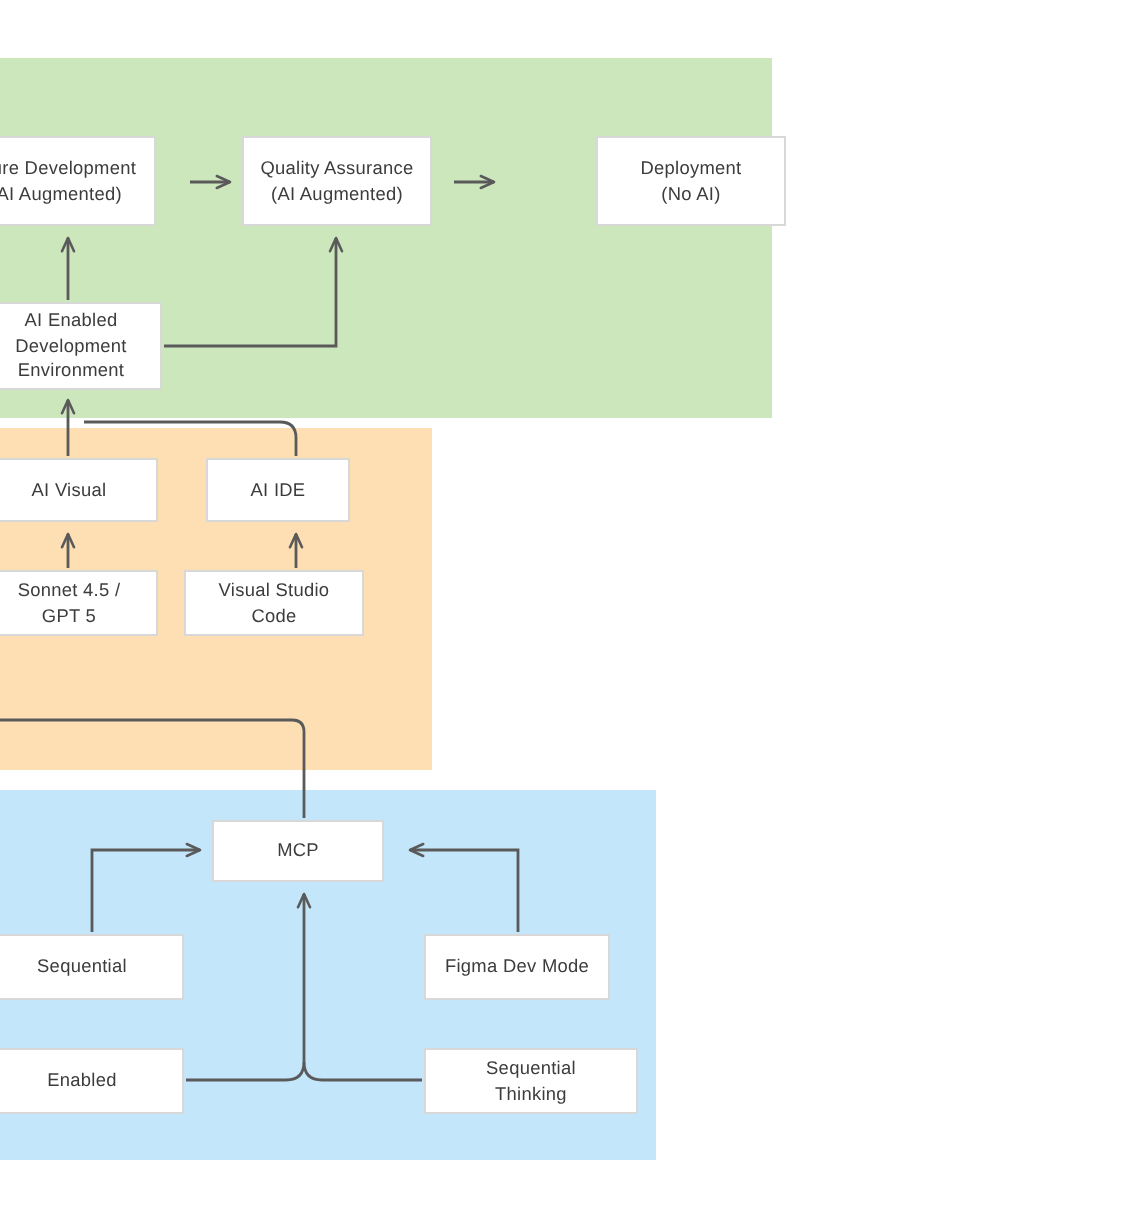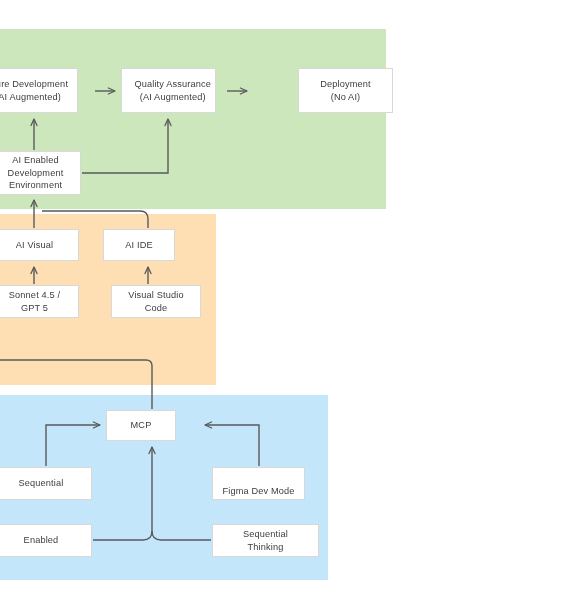--- a/index.html
+++ b/index.html
@@ -91,21 +91,21 @@
 
       <path d="M 211,540 L 161,540 Q 152,540 152,531"></path>
     </g>
   </svg>
 
   <div id="nodes">
       <div class="node" style="left: -22px; top: 68px; width: 100px; height: 45px;">
         <span>ature Development
 (AI Augmented)</span>
       </div>
-      <div class="node" style="left: 121px; top: 68px; width: 95px; height: 45px; justify-content: flex-end;">
+      <div class="node" style="left: 121px; top: 68px; width: 95px; height: 45px;">
         <span>Quality Assurance
 (AI Augmented)</span>
       </div>
       <div class="node" style="left: 253px; top: 68px; width: 95px; height: 45px; margin-left: 45px;">
         <span>Deployment
 (No AI)</span>
       </div>
       <div class="node" style="left: -10px; top: 151px; width: 91px; height: 44px;">
         <span>AI Enabled
 Development
@@ -114,31 +114,31 @@
       <div class="node" style="left: -10px; top: 229px; width: 89px; height: 32px;">
         <span>AI Visual</span>
       </div>
       <div class="node" style="left: 103px; top: 229px; width: 72px; height: 32px;">
         <span>AI IDE</span>
       </div>
       <div class="node" style="left: -10px; top: 285px; width: 89px; height: 33px;">
         <span>Sonnet 4.5 /
 GPT 5</span>
       </div>
-      <div class="node" style="left: 111px; top: 285px; width: 90px; height: 33px;">
+      <div class="node" style="left: 92px; top: 285px; width: 90px; height: 33px;">
         <span>Visual Studio
 Code</span>
       </div>
-      <div class="node" style="left: 106px; top: 410px; width: 70px; height: 31px;">
+      <div class="node" style="left: 106px; top: 410px; width: 86px; height: 31px;">
         <span>MCP</span>
       </div>
       <div class="node" style="left: -10px; top: 467px; width: 102px; height: 33px;">
         <span>Sequential</span>
       </div>
-      <div class="node" style="left: 212px; top: 467px; width: 93px; height: 33px; align-items: flex-end;">
+      <div class="node" style="left: 212px; top: 467px; width: 93px; height: 33px;">
         <span>Figma Dev Mode</span>
       </div>
       <div class="node" style="left: -10px; top: 524px; width: 102px; height: 33px;">
         <span>Enabled</span>
       </div>
       <div class="node" style="left: 212px; top: 524px; width: 107px; height: 33px;">
         <span>Sequential
 Thinking</span>
       </div>
     </div>

